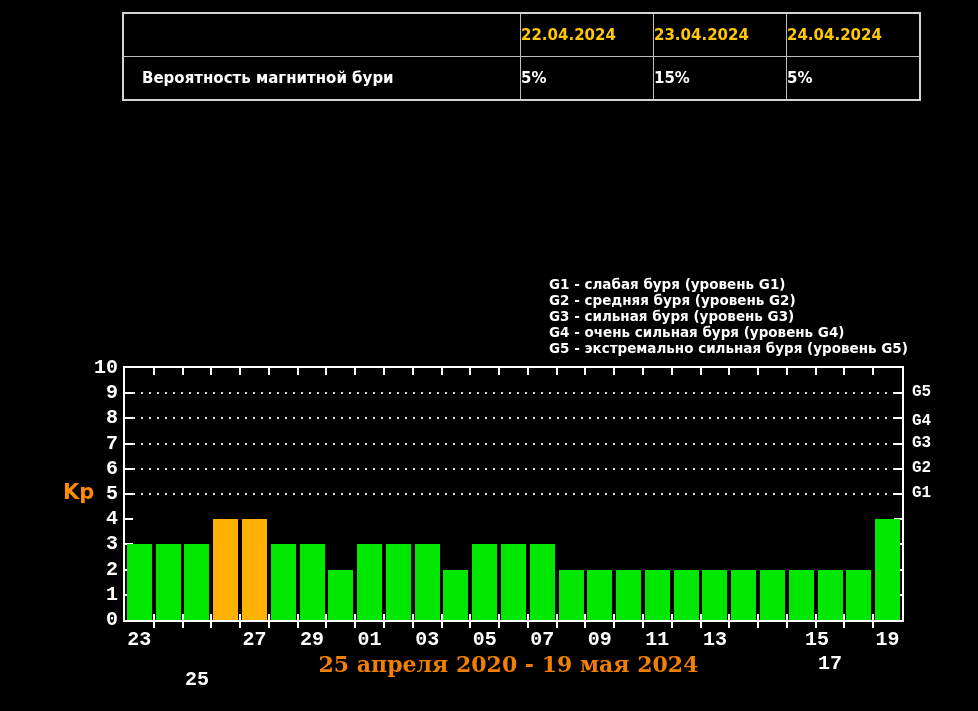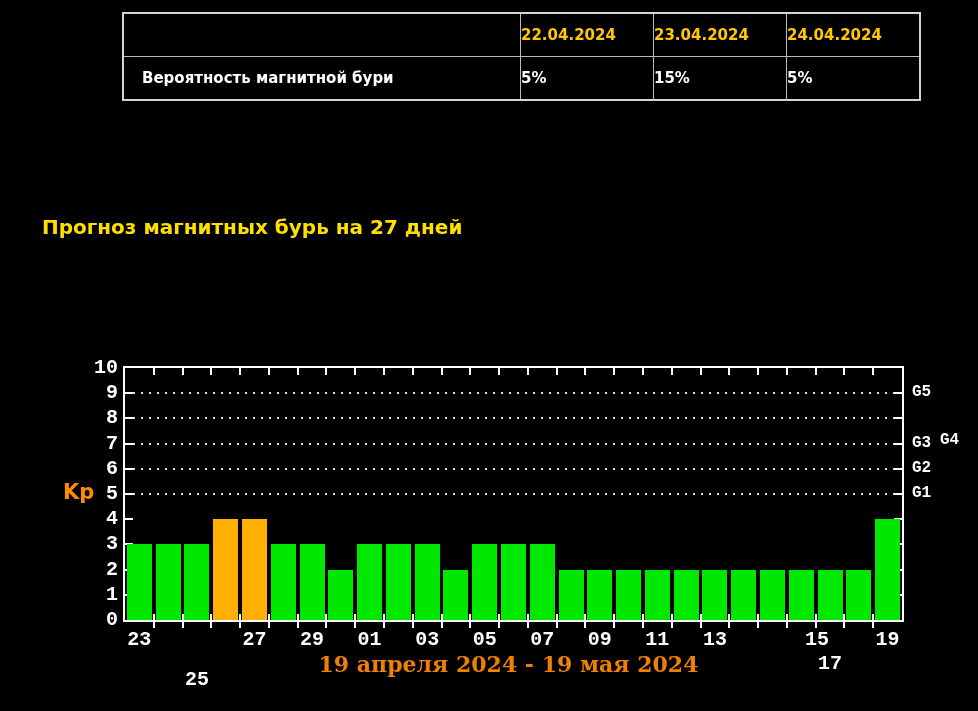--- a/index.html
+++ b/index.html
@@ -77,23 +77,29 @@
       </tr>
       <tr class="datarow">
         <td class="c-label">Вероятность магнитной бури</td>
         <td class="c-val">5%</td>
         <td class="c-val">15%</td>
         <td class="c-val">5%</td>
       </tr>
     </tbody>
   </table>
 
-  <div id="section-title">Прогноз магнитных бурь на 27 дней</div>
-
-
+
+
+  <div id="g-legend">
+    <div class="g-line">G1 - слабая буря (уровень G1)</div>
+    <div class="g-line">G2 - средняя буря (уровень G2)</div>
+    <div class="g-line">G3 - сильная буря (уровень G3)</div>
+    <div class="g-line">G4 - очень сильная буря (уровень G4)</div>
+    <div class="g-line">G5 - экстремально сильная буря (уровень G5)</div>
+  </div>
 
   <div id="chart">
     <div id="plot-box">
         <div class="gridline" style="top: 125px;"></div>
         <div class="gridline" style="top: 99.8px;"></div>
         <div class="gridline" style="top: 74.6px;"></div>
         <div class="gridline" style="top: 49.4px;"></div>
         <div class="gridline" style="top: 24.2px;"></div>
         <div class="ytick" style="left: 0px; top: 225.8px;"></div>
         <div class="ytick" style="right: 0px; top: 225.8px;"></div>
@@ -213,26 +219,26 @@
         <div class="bar" style="left: 548.667px; width: 25px; height: 50.4px; background: rgb(0, 232, 0);"></div>
         <div class="bar" style="left: 577.444px; width: 25px; height: 50.4px; background: rgb(0, 232, 0);"></div>
         <div class="bar" style="left: 606.222px; width: 25px; height: 50.4px; background: rgb(0, 232, 0);"></div>
         <div class="bar" style="left: 635px; width: 25px; height: 50.4px; background: rgb(0, 232, 0);"></div>
         <div class="bar" style="left: 663.778px; width: 25px; height: 50.4px; background: rgb(0, 232, 0);"></div>
         <div class="bar" style="left: 692.556px; width: 25px; height: 50.4px; background: rgb(0, 232, 0);"></div>
         <div class="bar" style="left: 721.333px; width: 25px; height: 50.4px; background: rgb(0, 232, 0);"></div>
         <div class="bar" style="left: 750.111px; width: 25px; height: 100.8px; background: rgb(0, 232, 0);"></div>
       </div>
     <div id="kp-label">Kp</div>
-    <div id="x-axis-title">19 апреля 2024 - 19 мая 2024</div>
+    <div id="x-axis-title">25 апреля 2020 - 19 мая 2024</div>
     <div id="chart-dynamic">
         <div class="glab serifnum" style="top: 485px;">G1</div>
         <div class="glab serifnum" style="top: 459.8px; text-align: right;">G2</div>
         <div class="glab serifnum" style="top: 434.6px;">G3</div>
-        <div class="glab serifnum" style="top: 432px; margin-left: 28px;">G4</div>
+        <div class="glab serifnum" style="top: 413px;">G4</div>
         <div class="glab serifnum" style="top: 384.2px;">G5</div>
         <div class="ylab serifnum" style="left: 60px; top: 609px;">0</div>
         <div class="ylab serifnum" style="left: 60px; top: 583.8px;">1</div>
         <div class="ylab serifnum" style="left: 60px; top: 558.6px;">2</div>
         <div class="ylab serifnum" style="left: 60px; top: 533.4px;">3</div>
         <div class="ylab serifnum" style="left: 60px; top: 508.2px;">4</div>
         <div class="ylab serifnum" style="left: 60px; top: 483px;">5</div>
         <div class="ylab serifnum" style="left: 60px; top: 457.8px;">6</div>
         <div class="ylab serifnum" style="left: 60px; top: 432.6px;">7</div>
         <div class="ylab serifnum" style="left: 60px; top: 407.4px;">8</div>

